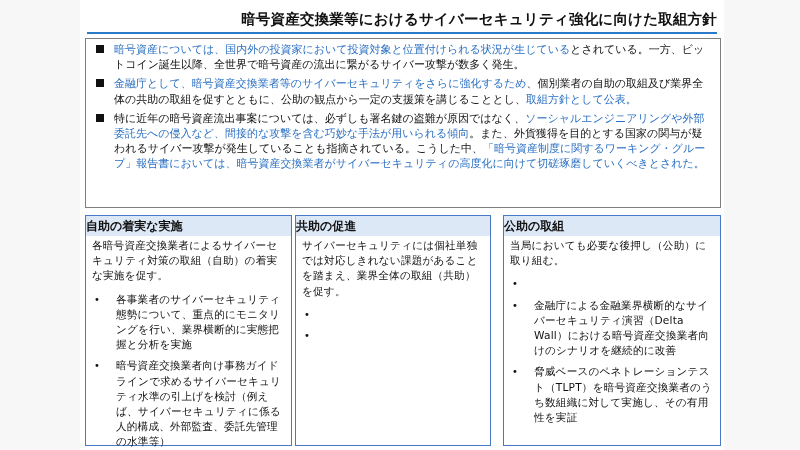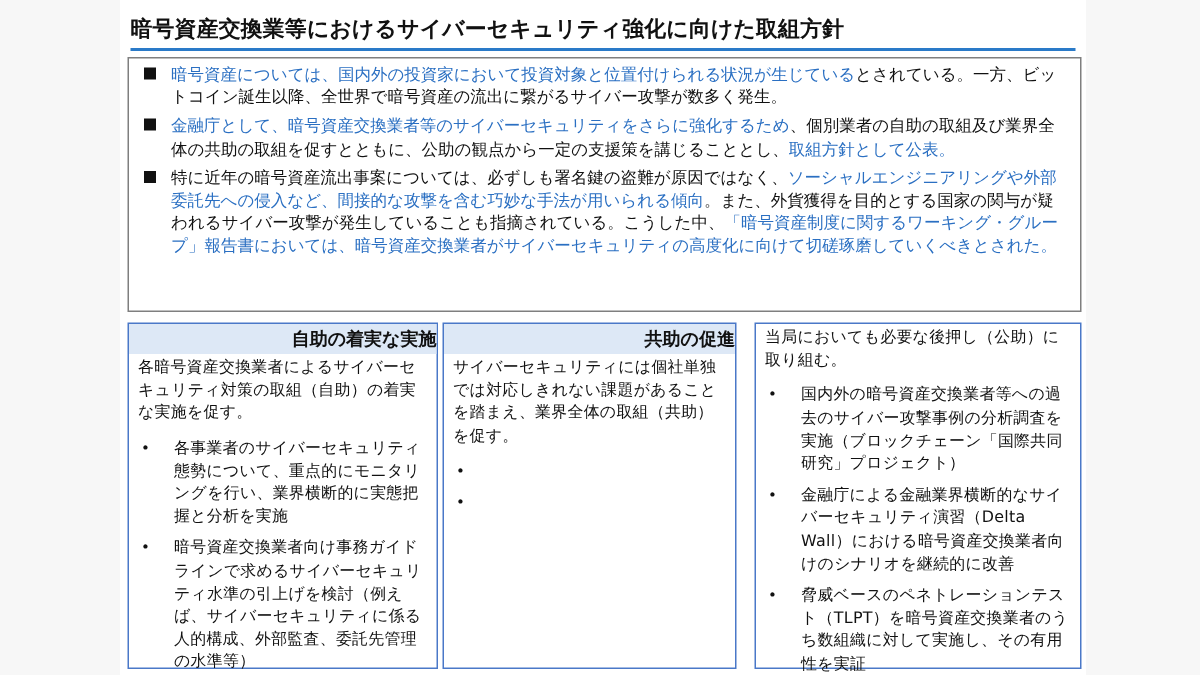--- a/index.html
+++ b/index.html
@@ -4,21 +4,21 @@
 <style>
   html, body { margin:0; padding:0; }
   body {
     width:800px; height:450px; background:#f7f7f7; overflow:hidden;
     font-family:"DejaVu Sans","Liberation Sans",sans-serif; color:#111;
   }
   .page {
     position:absolute; left:80px; top:0; width:644px; height:450px; background:#ffffff;
   }
   .title {
-    position:absolute; left:7px; top:10px; width:630px; text-align:left;
+    position:absolute; left:7px; top:10px; width:630px; text-align:right;
     font-size:14.5px; font-weight:bold; letter-spacing:0.2px; color:#111;
   }
   .title-rule {
     position:absolute; left:7px; top:32px; width:630px; height:2px; background:#2a7ac8;
   }
   .summary {
     position:absolute; left:5px; top:38px; width:636px; height:170px;
     border:1px solid #7f7f7f; box-sizing:border-box; padding:3px 8px 0 8px;
     font-size:11px; line-height:15.2px;
   }
@@ -29,21 +29,21 @@
   .s-text { flex:1; }
   .hl { color:#2a6fc2;text-align:right; }
   .cols {
     position:absolute; left:5px; top:215px; width:636px; height:233px;
   }
   .col {
     position:absolute; top:0; height:231px; border:1px solid #4a78c8;
     box-sizing:border-box; background:#fff;
   }
   .col-head {
-    height:20px; background:#dde8f6; text-align:right; font-weight:bold;
+    height:20px; background:#dde8f6; text-align:left; font-weight:bold;
     font-size:12px; line-height:20px; color:#111;
   }
   .col-body { padding:2px 6px 16px 6px; font-size:10.6px; line-height:15.2px; letter-spacing:0.2px; }
   .col-intro { margin-bottom:8px; }
   .col-list { margin:0; padding:0; list-style:none; }
   .col-li { display:flex; margin-bottom:6px; }
   .col-dot { flex:0 0 auto; width:22px; padding-left:2px; font-size:10px; }
   .col-li-text { flex:1; }
 </style>
 </head>
@@ -101,26 +101,26 @@
               <span class="col-dot">•</span>
             </li>
           <li class="col-li">
               <span class="col-dot">•</span>
             </li>
         </ul>
       </div>
     </div>
 
     <div class="col" style="left:418px; width:218px;">
+      <div class="col-head">公助の取組</div>
       <div class="col-body">
         <div class="col-intro">当局においても必要な後押し（公助）に取り組む。</div>
         <ul class="col-list">
           <li class="col-li">
               <span class="col-dot">•</span>
-              <span class="col-li-text">国内外の暗号資産交換業者等への過去のサイバー攻撃事例の分析調査を実施（ブロックチェーン「国際共同研究」プロジェクト）</span>
             </li>
           <li class="col-li">
               <span class="col-dot">•</span>
               <span class="col-li-text">金融庁による金融業界横断的なサイバーセキュリティ演習（Delta Wall）における暗号資産交換業者向けのシナリオを継続的に改善</span>
             </li>
           <li class="col-li">
               <span class="col-dot">•</span>
               <span class="col-li-text">脅威ベースのペネトレーションテスト（TLPT）を暗号資産交換業者のうち数組織に対して実施し、その有用性を実証</span>
             </li>
         </ul>

